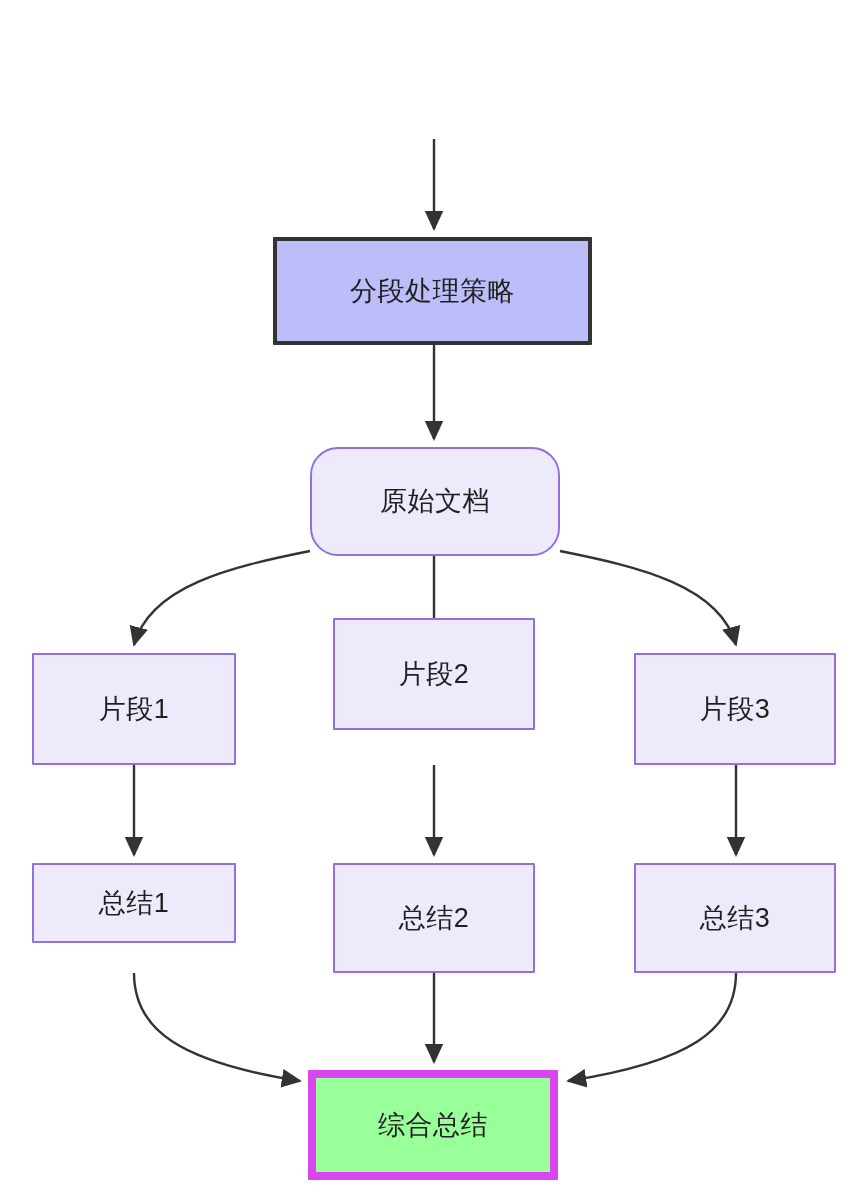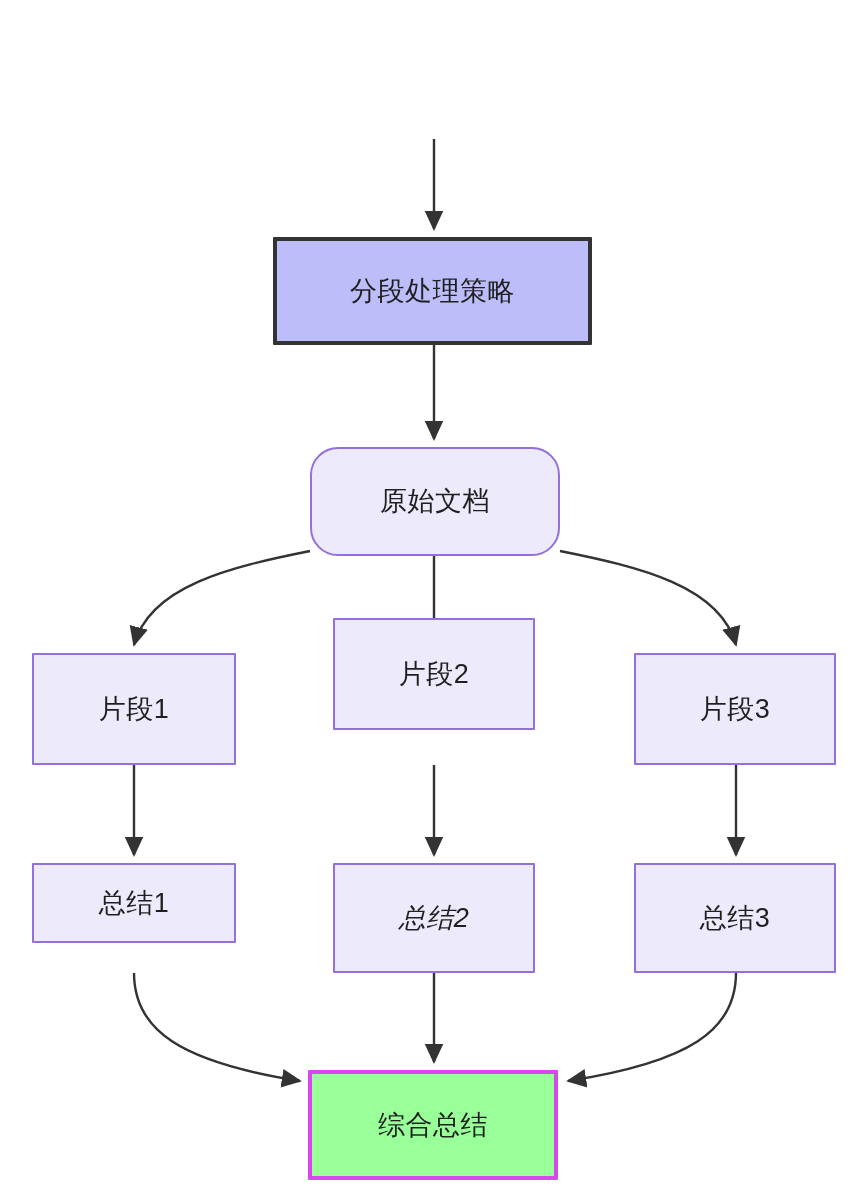--- a/index.html
+++ b/index.html
@@ -41,21 +41,21 @@
     border: 2px solid #9370DB;
     border-radius: 1px;
     z-index: 2;
   }
   .node.highlight {
     background: #BDBDFA;
     border: 4px solid #333333;
   }
   .node.terminal {
     background: #99FF99;
-    border: 4px solid #d946ef;
+    border: 8px solid #d946ef;
   }
   .node-label {
     display: block;
     white-space: nowrap;
   }
 </style>
 </head>
 <body>
 
 <div id="diagram-canvas">
@@ -108,21 +108,21 @@
   </div>
 
   <div class="node" style="left:634px; top:653px; width:202px; height:112px;">
     <span class="node-label">片段3</span>
   </div>
 
   <div class="node" style="left:32px; top:863px; width:204px; height:80px;">
     <span class="node-label">总结1</span>
   </div>
 
-  <div class="node" style="left:333px; top:863px; width:202px; height:110px;font-style:italic;">
+  <div class="node" style="left:333px; top:863px; width:202px; height:110px;">
     <span class="node-label">总结2</span>
   </div>
 
   <div class="node" style="left:634px; top:863px; width:202px; height:110px;">
     <span class="node-label">总结3</span>
   </div>
 
   <div class="node terminal" style="left:308px; top:1070px; width:250px; height:110px;">
     <span class="node-label">综合总结</span>
   </div>

